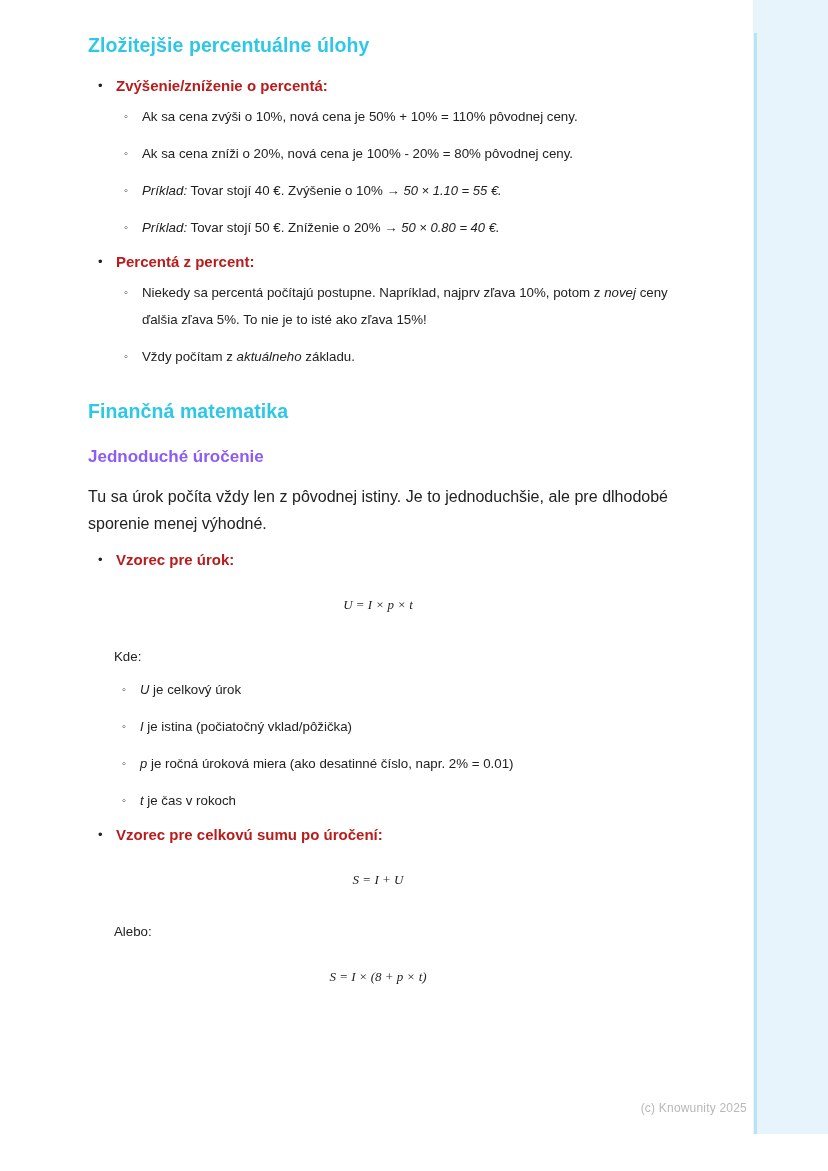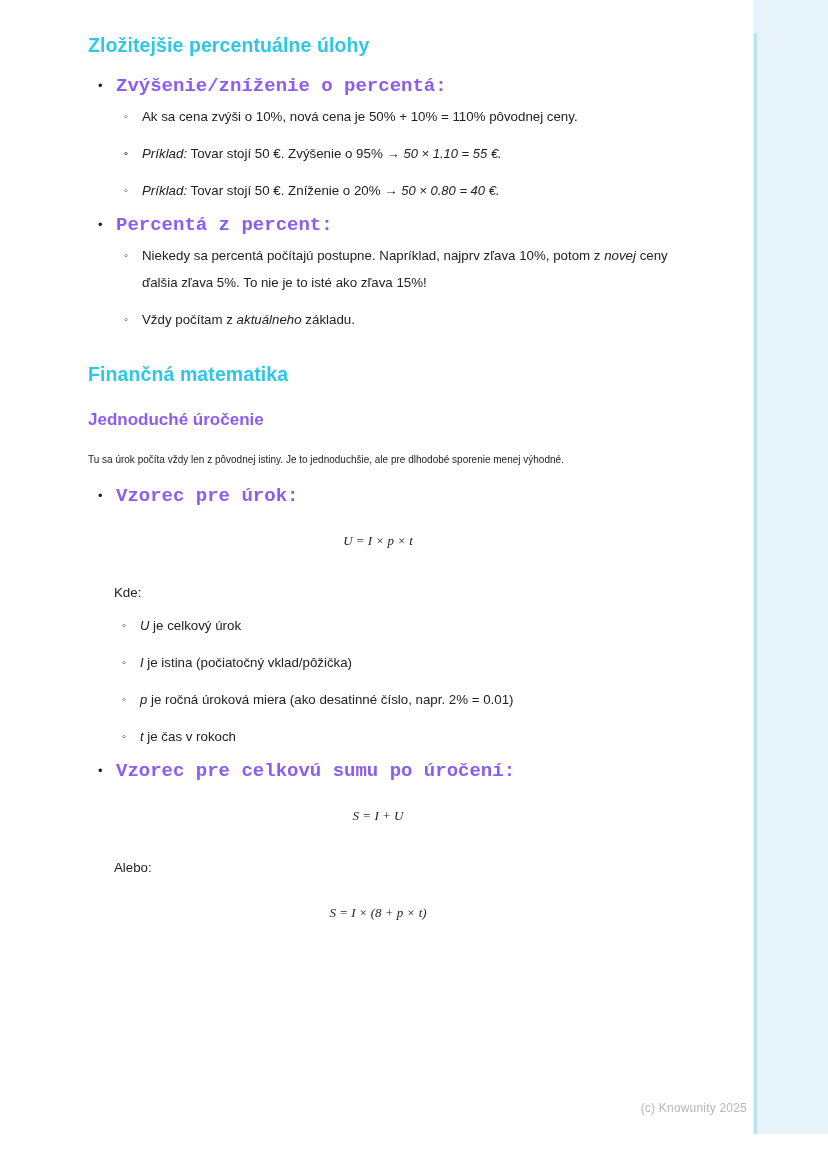--- a/index.html
+++ b/index.html
@@ -56,21 +56,21 @@
   h1.section-title.spaced {
     margin-top: 30px;
   }
   h2.sub-title {
     font-size: 17px;
     color: #8b5cf6;
     margin: 24px 0 16px 0;
     font-weight: bold;
   }
   p.para {
-    font-size: 10px;
+    font-size: 16px;
     line-height: 27px;
     margin: 0 0 12px 0;
     text-align: justify;
     color: #222;
   }
   ul.l1 {
     list-style: none;
     margin: 0 0 0 0;
     padding: 0;
   }
@@ -81,25 +81,24 @@
   }
   ul.l1 > li > .bullet1 {
     position: absolute;
     left: 10px;
     top: 0px;
     font-size: 13px;
     line-height: 22px;
     color: #222;
   }
   .li-head {
-    font-size: 19px;
+    font-size: 15px;
     font-weight: bold;
     line-height: 22px;
-    color: #8b5cf6;
-    font-family: Liberation Mono, monospace;
+    color: #b91c1c;
   }
   ul.l2 {
     list-style: none;
     margin: 6px 0 0 0;
     padding: 0;
   }
   ul.l2 > li {
     position: relative;
     padding-left: 26px;
     margin-bottom: 10px;
@@ -162,25 +161,26 @@
       <li>
         <span class="bullet1">•</span>
         <div class="li-head">Zvýšenie/zníženie o percentá:</div>
         <ul class="l2">
           <li>
             <span class="bullet2">◦</span>
             <span>Ak sa cena zvýši o 10%, nová cena je 50% + 10% = 110% pôvodnej ceny.</span>
           </li>
           <li>
             <span class="bullet2">◦</span>
+            <span>Ak sa cena zníži o 20%, nová cena je 100% - 20% = 80% pôvodnej ceny.</span>
           </li>
           <li>
             <span class="bullet2">◦</span>
             <span class="it">Príklad:</span>
-            <span>Tovar stojí 50 €. Zvýšenie o 95% →</span>
+            <span>Tovar stojí 40 €. Zvýšenie o 10% →</span>
             <span class="math">50 × 1.10 = 55 €.</span>
           </li>
           <li>
             <span class="bullet2">◦</span>
             <span class="it">Príklad:</span>
             <span>Tovar stojí 50 €. Zníženie o 20% →</span>
             <span class="math">50 × 0.80 = 40 €.</span>
           </li>
         </ul>
       </li>

